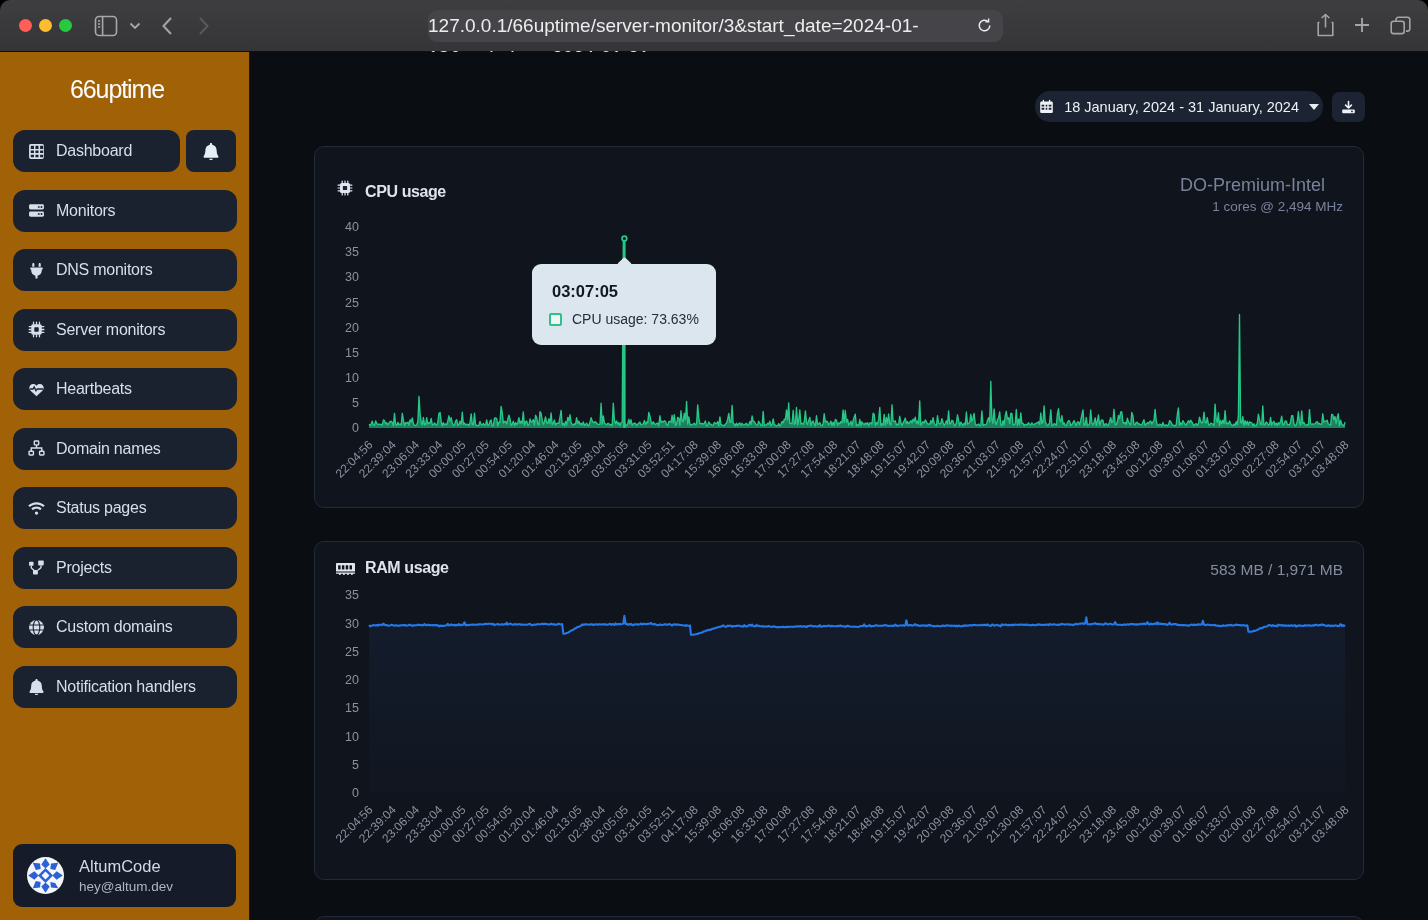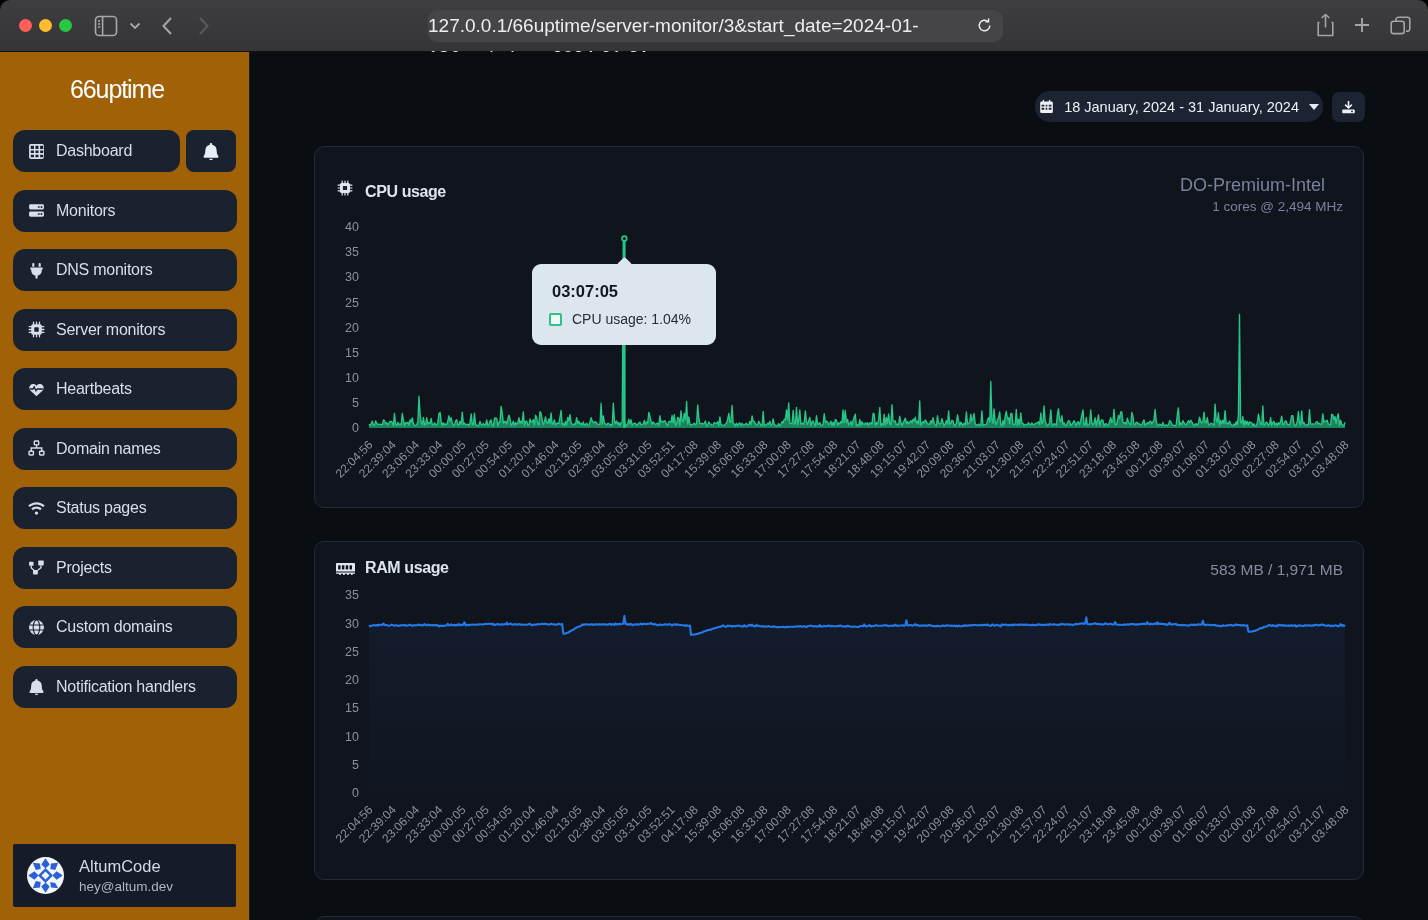--- a/index.html
+++ b/index.html
@@ -20,21 +20,21 @@
 .logo{position:absolute;top:23px;left:0;width:234px;text-align:center;color:#fbfcfe;font-size:25px;letter-spacing:-1.1px}
 .nav{position:absolute;left:13px;top:78px;width:224px}
 .nbtn{display:flex;align-items:center;height:42px;border-radius:12px;background:#1a212f;
  color:#d8dfea;font-size:16px;letter-spacing:-0.25px;margin-bottom:17.5px;padding-left:15px}
 .nbtn svg{margin-right:11px;flex:none}
 .row1{display:flex;margin-bottom:17.5px}
 .row1 .nbtn{margin-bottom:0;width:167px}
 .bellbtn{width:50px;height:42px;margin-left:6px;border-radius:8px;background:#1a212f;
  display:flex;align-items:center;justify-content:center}
 .profile{position:absolute;left:13px;top:792px;width:223px;height:63px;background:#151b28;
- border-radius:2px;display:flex;align-items:center;padding-left:14px}
+ border-radius:9px;display:flex;align-items:center;padding-left:14px}
 .avatar{width:37px;height:37px;flex:none}
 .pinfo{margin-left:15px}
 .pname{color:#d3dae4;font-size:16.5px}
 .pmail{color:#aeb6c2;font-size:13.5px;margin-top:3px}
 
 .daterow{position:absolute;top:39px;right:63px;display:flex}
 .datebtn{height:31px;background:#1c2332;border-radius:15px;color:#eef1f6;font-size:14.5px;
  display:flex;align-items:center;padding:0 4px}
 .datebtn .cal{margin-right:10px;display:flex}
 .caret{width:0;height:0;border-left:5.5px solid transparent;border-right:5.5px solid transparent;
@@ -277,21 +277,21 @@
                 <path d="M5.2 3V1.1M8 3V1.1M10.8 3V1.1M5.2 14.9V13M8 14.9V13M10.8 14.9V13M3 5.2H1.1M3 8H1.1M3 10.8H1.1M14.9 5.2H13M14.9 8H13M14.9 10.8H13"></path>
               </g>
             </svg></span>
    <div class="ctitle">CPU usage</div>
    <div class="meta1">DO-Premium-Intel</div>
    <div class="meta2">1 cores @ 2,494 MHz</div>
    <div class="tip">
             <div class="tiptitle">03:07:05</div>
      <div class="tiprow">
               <div class="tipsq"></div>
-              <span>CPU usage: 1.04%</span>
+              <span>CPU usage: 73.63%</span>
             </div>
           </div>
  </div>
  <div class="card c2">
    <svg class="chsvg" width="1048" height="337" viewBox="0 0 1048 337">
 <defs>
               <linearGradient id="rg" x1="0" y1="0" x2="0" y2="1">
 <stop offset="0" stop-color="#3b82f6" stop-opacity="0.075"></stop>
 <stop offset="1" stop-color="#3b82f6" stop-opacity="0.02"></stop>
               </linearGradient>

